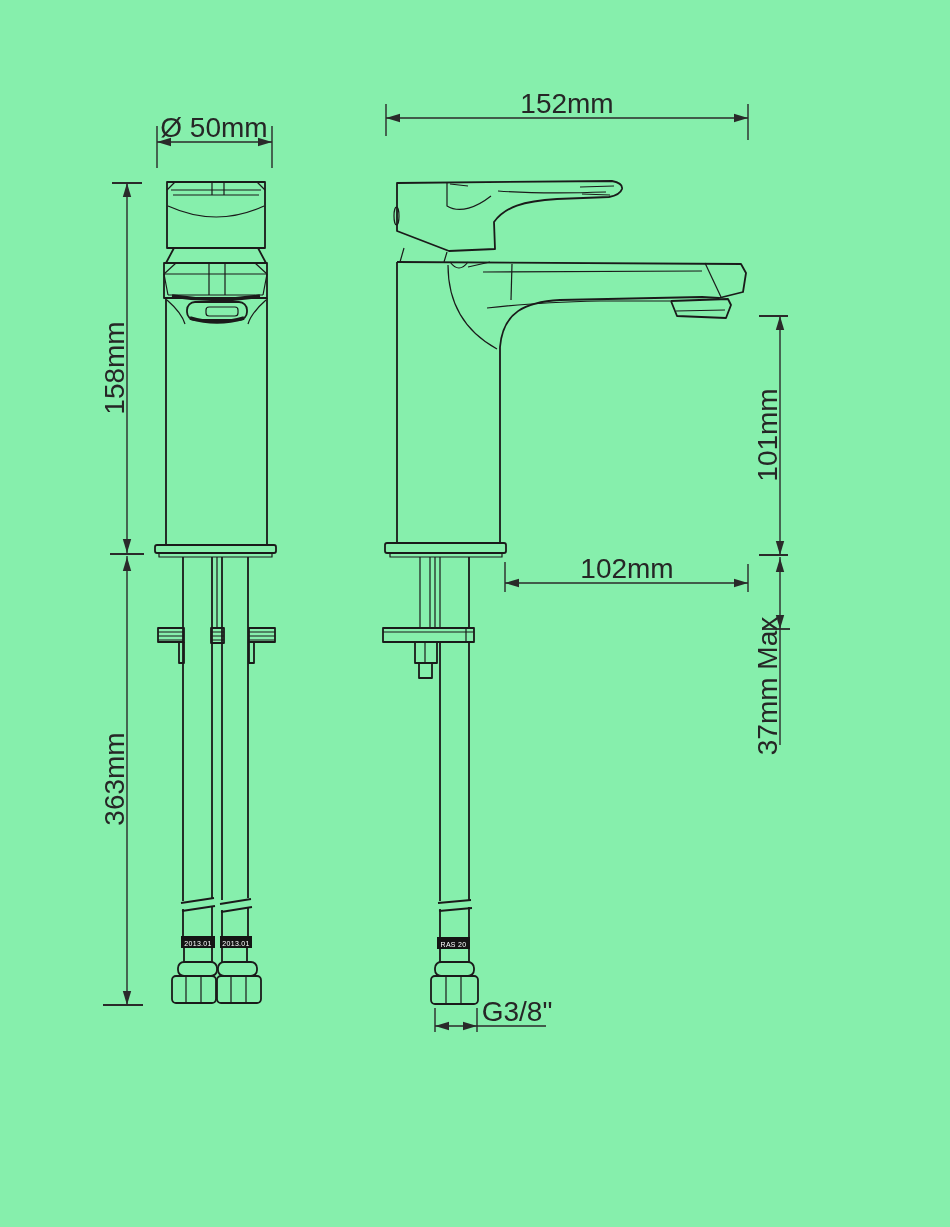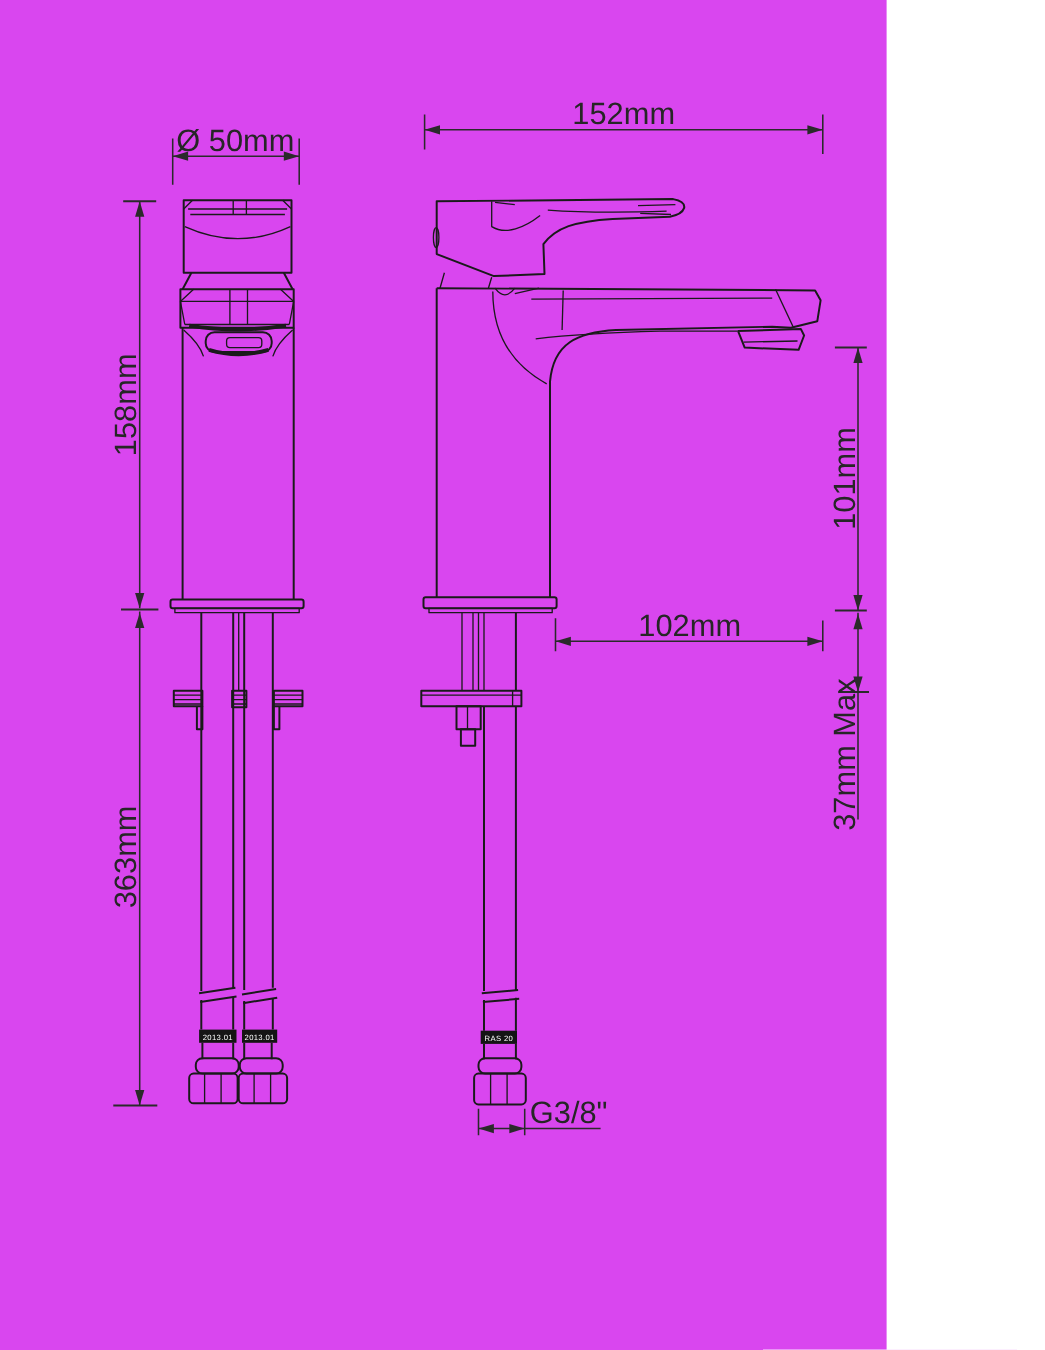--- a/index.html
+++ b/index.html
@@ -1,16 +1,16 @@
 <!DOCTYPE html>
 <html><head>
 <meta charset="utf-8">
 <style>
   html,body{margin:0;padding:0;background:#ffffff;}
-  .sheet{position:relative;width:806px;height:1227px;background:#d946ef;overflow:hidden;}
+  .sheet{position:relative;width:950px;height:1227px;background:#86efac;overflow:hidden;}
   svg{display:block;width:950px;height:1227px;}
   g.draw{stroke:#1a1a1a;stroke-width:1.8;fill:none;stroke-linejoin:round;stroke-linecap:butt;}
   g.draw .t35{stroke-width:3.5;}
   g.draw .thin{stroke-width:1.2;}
   g.dims{stroke:#2a2a2a;stroke-width:1.4;fill:none;}
   g.dims .arrow{fill:#2a2a2a;stroke:none;}
   g.dims .tick{stroke-width:1.8;}
   text{stroke:none !important;}
   text.dim{font-family:"Liberation Sans", sans-serif;font-size:28px;fill:#262626;}
   text.band{font-family:"Liberation Sans", sans-serif;font-size:7px;fill:#ffffff;letter-spacing:.3px;}

